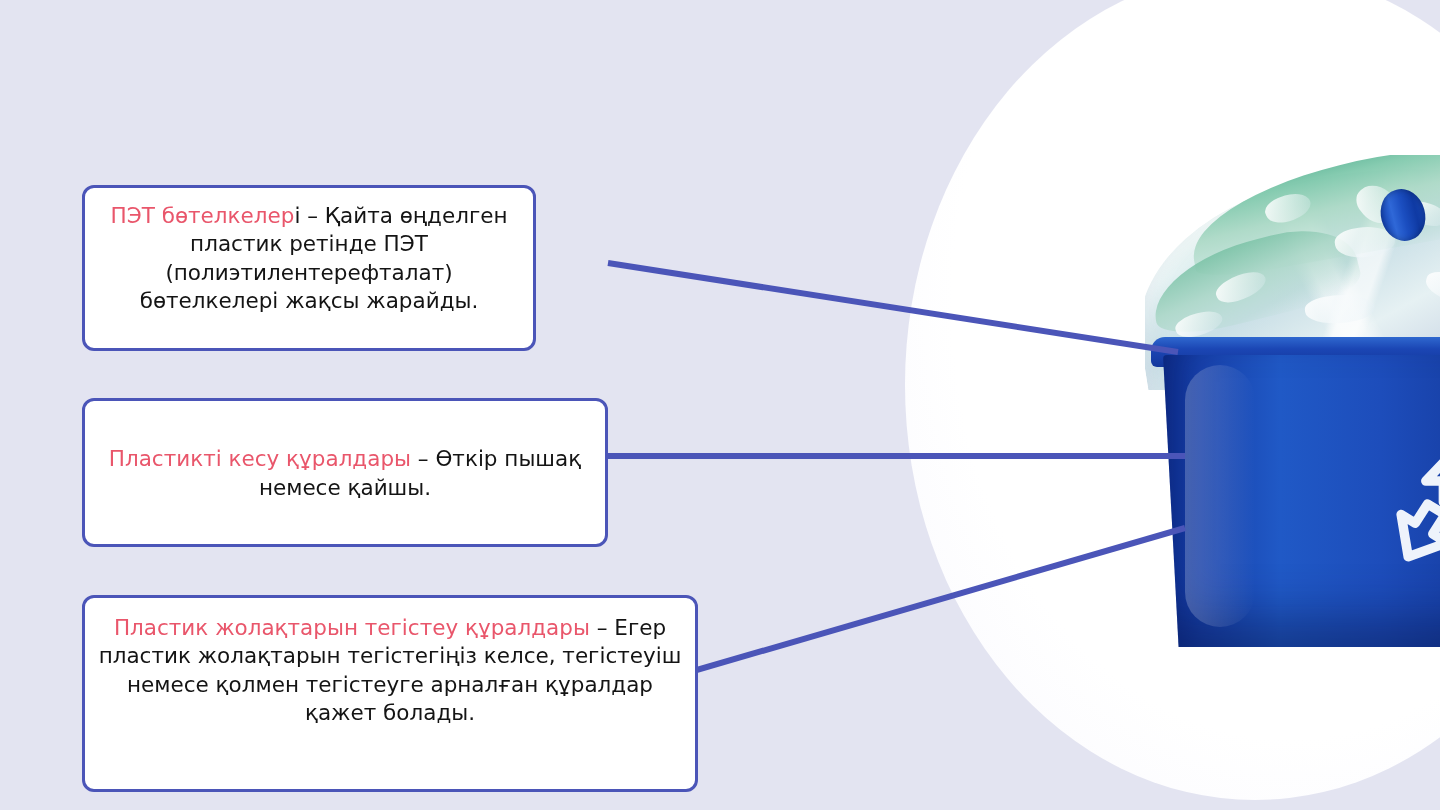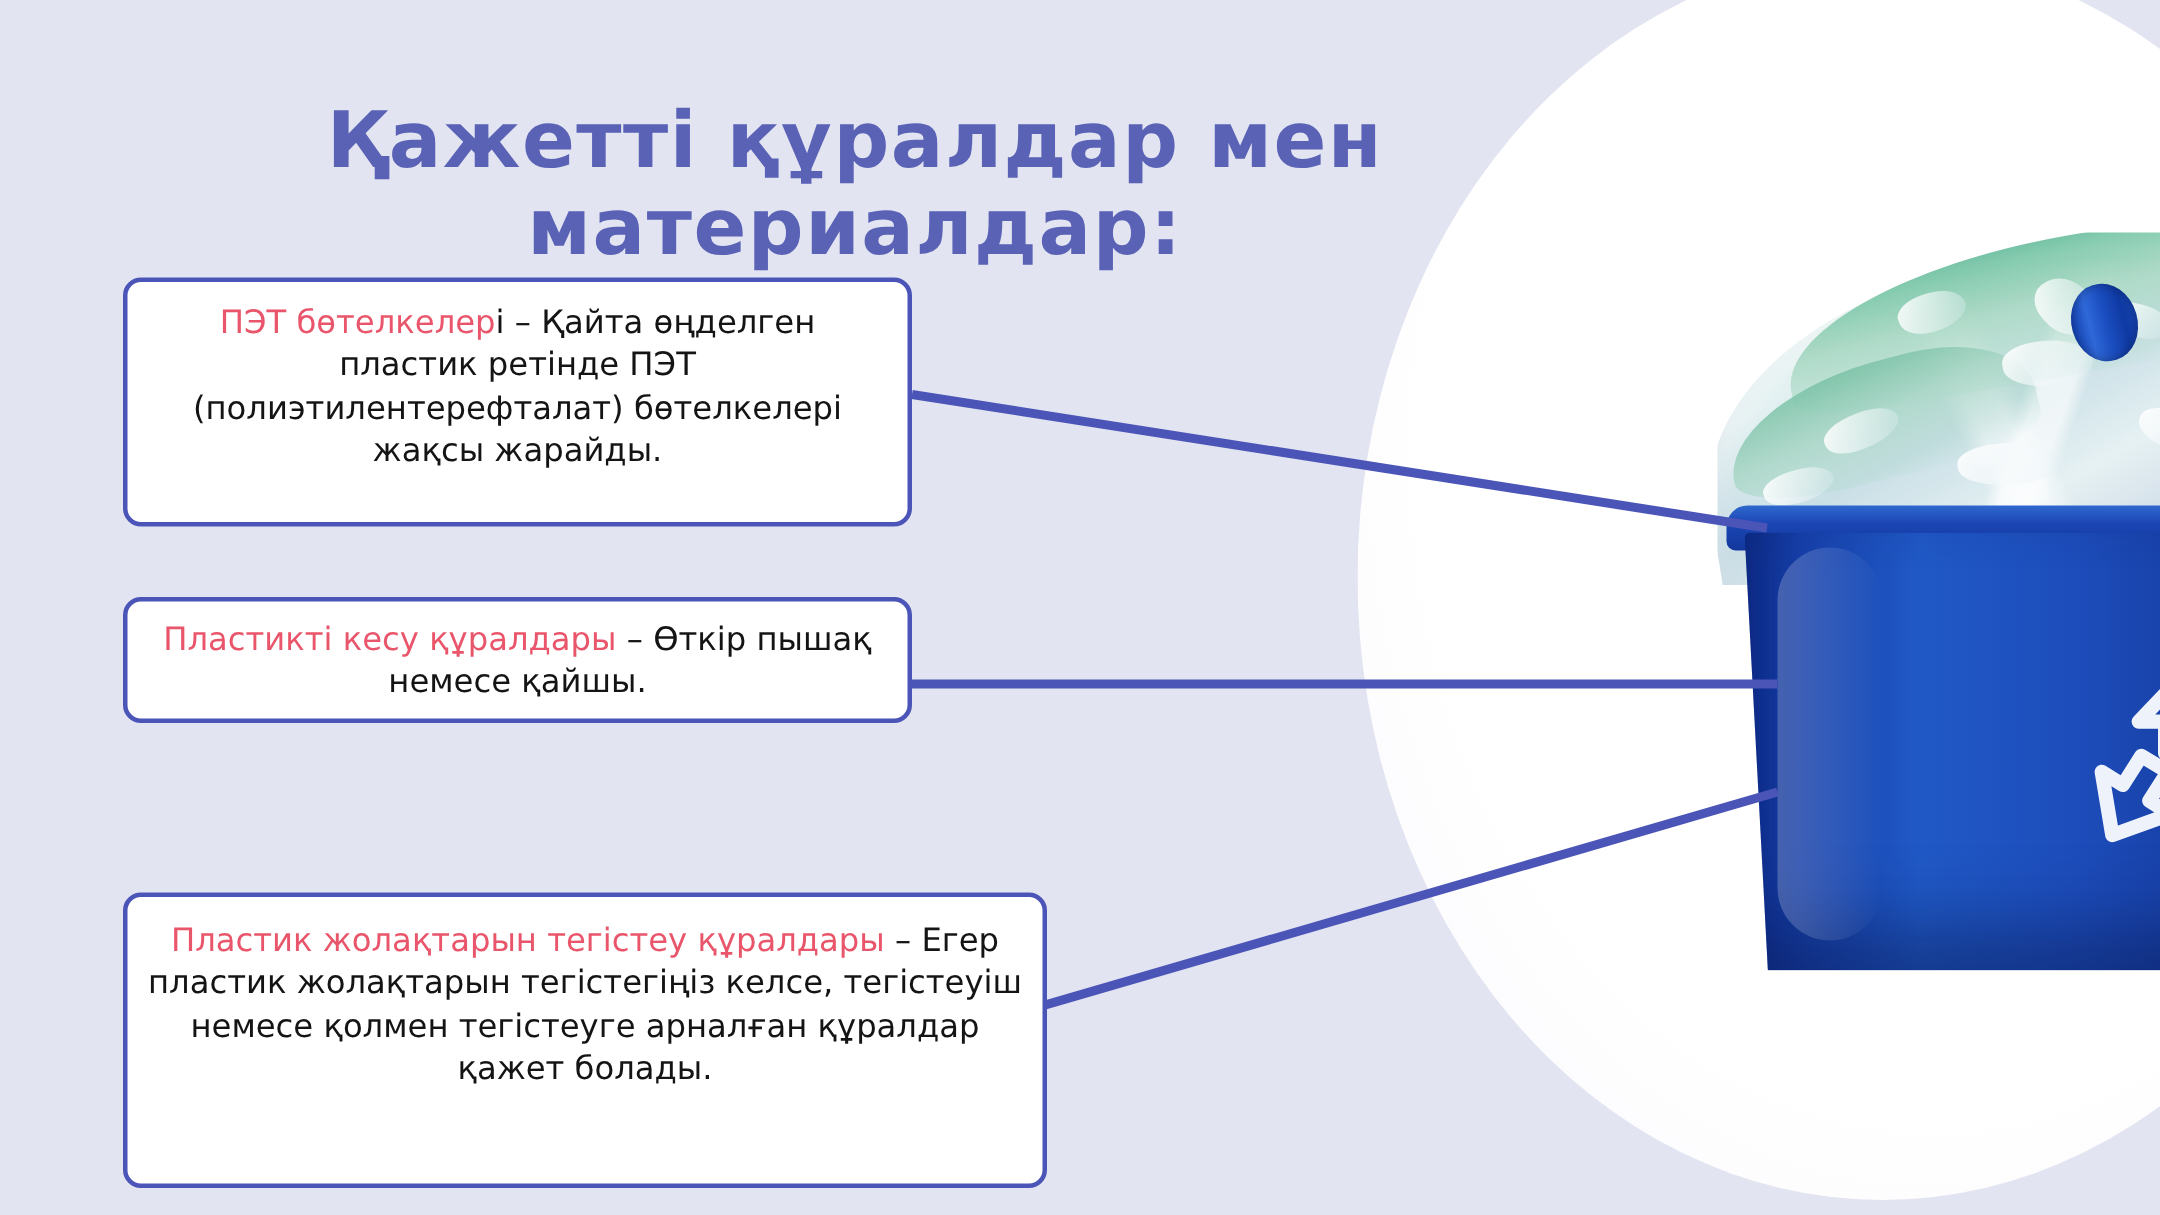--- a/index.html
+++ b/index.html
@@ -182,22 +182,22 @@
     border-radius: 12px;
     color: #141414;
     font-size: 21.5px;
     line-height: 1.32;
     text-align: center;
     padding: 10px 12px 8px 12px;
   }
   .callout .lead { color: #e9566b; }
   .callout p { margin: 0; }
 
-  #box1 { left: 82px; top: 185px;  width: 526px; height: 166px; padding-top: 14px; }
-  #box2 { left: 82px; top: 398px;  width: 526px; height: 84px; display: flex; align-items: center; justify-content: center; }
+  #box1 { left: 82px; top: 185px;  width: 454px; height: 166px; padding-top: 14px; }
+  #box2 { left: 82px; top: 398px;  width: 526px; height: 149px; display: flex; align-items: center; justify-content: center; }
   #box3 { left: 82px; top: 595px;  width: 616px; height: 197px; padding-top: 16px; }
 </style>
 </head>
 <body>
 
 <div id="slide">
 
   <div class="photo-stage">
     <div class="photo-circle"></div>
 
@@ -235,22 +235,20 @@
       </svg>
     </div>
   </div>
 
   <svg class="connectors" viewBox="0 0 1440 810">
     <line x1="608" y1="263" x2="1178" y2="352" stroke="#4b55b8" stroke-width="6"></line>
     <line x1="608" y1="456" x2="1185" y2="456" stroke="#4b55b8" stroke-width="6"></line>
     <line x1="628" y1="690" x2="1185" y2="528" stroke="#4b55b8" stroke-width="6"></line>
   </svg>
 
-  <h1 class="title">Қажетті құралдар мен
-материалдар:</h1>
 
   <div class="callout" id="box1">
     <p><span class="lead">ПЭТ бөтелкелер</span><span>і – Қайта өңделген пластик ретінде ПЭТ (полиэтилентерефталат) бөтелкелері жақсы жарайды.</span></p>
   </div>
 
   <div class="callout" id="box2">
     <p><span class="lead">Пластикті кесу құралдары</span><span> – Өткір пышақ немесе қайшы.</span></p>
   </div>
 
   <div class="callout" id="box3">

